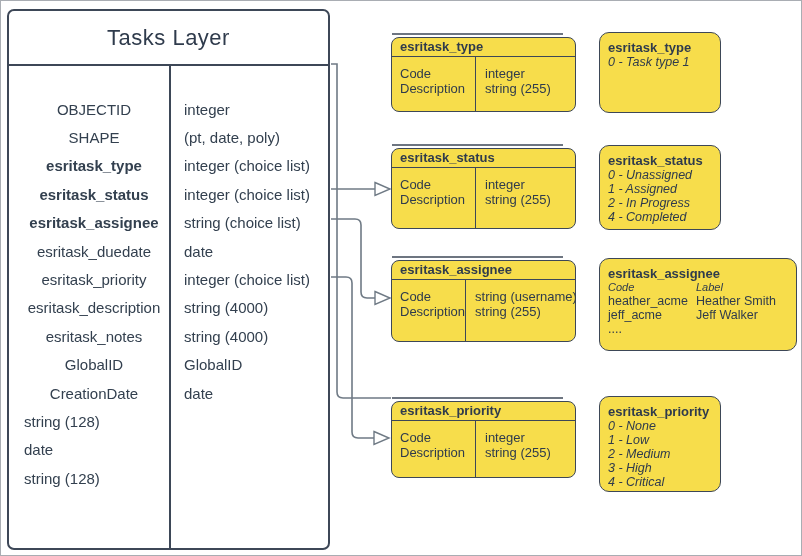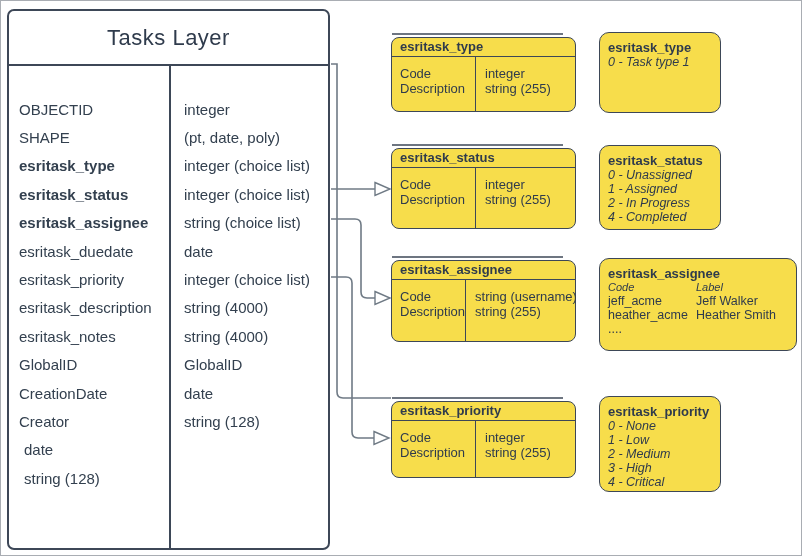--- a/index.html
+++ b/index.html
@@ -16,21 +16,21 @@
   }
   .tasks-title {
     height:53px; display:flex; align-items:center; justify-content:center;
     font-size:22px; letter-spacing:0.5px; color:#2f3b4c;
     border-bottom:2px solid #3d4757;
     text-align:right;
   }
   .tasks-col-divider {
     position:absolute; left:160px; top:55px; bottom:0; width:2px; background:#3d4757;
   }
-  .tasks-rows { position:absolute; top:84px; left:0; right:0; }
+  .tasks-rows { position:absolute; top:84px; left:0; right:0;text-align:center; }
   .trow { height:28.4px; display:flex; align-items:center; font-size:15px; color:#33404f; }
   .trow .fname { width:160px; padding-left:10px; box-sizing:border-box; }
   .trow .ftype { padding-left:15px; }
   .trow.bold .fname { font-weight:bold; }
 
   
   .schema-box {
     position:absolute; left:390px; width:185px; box-sizing:border-box;
     background:#f7dd4b; border:1.6px solid #3d4757; border-radius:8px; color:#2f3b4c;
   }
@@ -110,21 +110,20 @@
         </div>
       <div class="trow">
           <span class="fname">GlobalID</span>
           <span class="ftype">GlobalID</span>
         </div>
       <div class="trow">
           <span class="fname">CreationDate</span>
           <span class="ftype">date</span>
         </div>
       <div class="trow">
-          <span class="fname">Creator</span>
           <span class="ftype">string (128)</span>
         </div>
       <div class="trow">
           <span class="ftype">date</span>
         </div>
       <div class="trow">
           <span class="ftype">string (128)</span>
         </div>
     </div>
   </div>
@@ -217,26 +216,26 @@
     <div class="legend-item">4 - Completed</div>
   </div>
 
   <div class="legend-box" style="top:257px; width:198px; height:93px;">
     <div class="legend-title">esritask_assignee</div>
     <div class="legend-cols col-head">
       <span class="col-code">Code</span>
       <span class="col-label">Label</span>
     </div>
     <div class="legend-cols pair-row">
+      <span class="col-code">heather_acme</span>
+      <span class="col-label">Heather Smith</span>
+    </div>
+    <div class="legend-cols pair-row">
       <span class="col-code">jeff_acme</span>
       <span class="col-label">Jeff Walker</span>
-    </div>
-    <div class="legend-cols pair-row">
-      <span class="col-code">heather_acme</span>
-      <span class="col-label">Heather Smith</span>
     </div>
     <div class="legend-more">....</div>
   </div>
 
   <div class="legend-box" style="top:395px; width:122px; height:96px;">
     <div class="legend-title">esritask_priority</div>
     <div class="legend-item">0 - None</div>
     <div class="legend-item">1 - Low</div>
     <div class="legend-item">2 - Medium</div>
     <div class="legend-item">3 - High</div>

